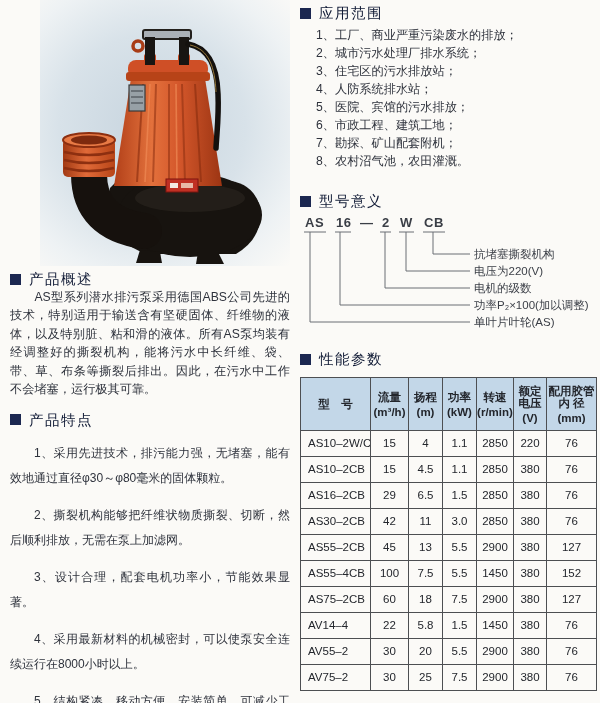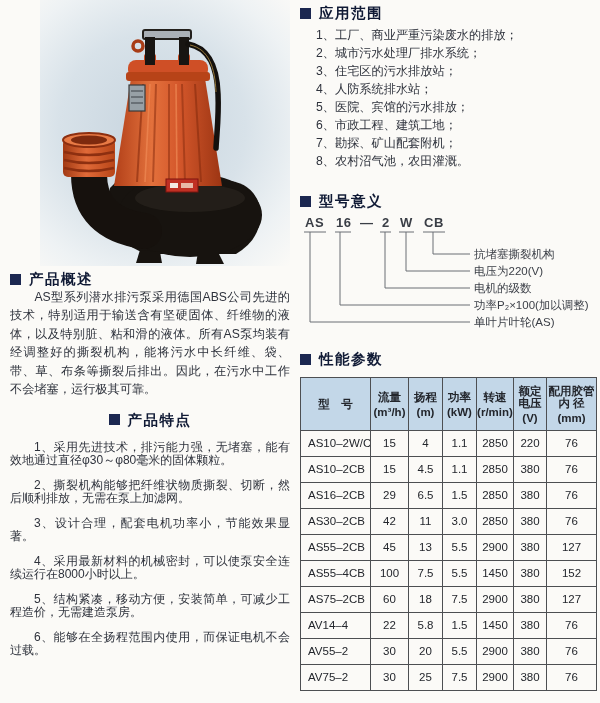--- a/index.html
+++ b/index.html
@@ -7,28 +7,28 @@
   .page{position:relative;width:600px;height:703px;background:#fbfaf7;overflow:hidden;color:#2b2f38;}
 
   
   .photo{position:absolute;left:40px;top:0;width:250px;height:266px;
     background:radial-gradient(ellipse at 45% 48%, #c7d4de 0%, #d8e2e9 48%, #eef2f4 78%, #fbfaf7 100%);}
   .photo svg{display:block;}
 
   
   .sec{display:flex;align-items:center;gap:8px;}
   .sec .sq{width:11px;height:11px;background:#1b2750;flex:0 0 auto;}
-  .sec .t{font-size:14.5px;font-weight:bold;color:#101a35;letter-spacing:1.5px;line-height:18px;}
+  .sec .t{font-size:14.5px;font-weight:normal;color:#101a35;letter-spacing:1.5px;line-height:18px;}
 
   .col-left{position:absolute;left:10px;top:270px;width:280px;}
   .col-right{position:absolute;left:300px;top:4px;width:298px;}
 
   .body-text{margin-top:0;font-size:12.2px;line-height:18.4px;text-align:justify;text-indent:2em;color:#2e323c;}
   .feat-list{margin-top:6px;}
-  .feat-list .list-item{font-size:12px;line-height:13px;text-align:justify;text-indent:2em;color:#2e323c;}
+  .feat-list .list-item{font-size:12px;line-height:25px;text-align:justify;text-indent:2em;color:#2e323c;}
 
   .app-list{margin-top:4px;padding-left:16px;}
   .app-list .list-item{font-size:12.2px;line-height:18px;color:#2e323c;}
 
   .model-sec{margin-top:22px;}
   .model-svg{margin-top:4px;overflow:visible;}
   .model-svg text{fill:#3a3e46;}
   .model-svg .tok{font-size:13px;font-weight:600;letter-spacing:.5px;}
   .model-svg .lbl{font-size:11.5px;}
   .model-svg path, .model-svg line{stroke:#6a6e74;stroke-width:1;fill:none;}
@@ -112,21 +112,21 @@
     </svg>
   </div>
 
   <div class="col-left">
     <div class="sec">
       <span class="sq"></span>
       <span class="t">产品概述</span>
     </div>
     <p class="body-text">AS型系列潜水排污泵采用德国ABS公司先进的技术，特别适用于输送含有坚硬固体、纤维物的液体，以及特别脏、粘和滑的液体。所有AS泵均装有经调整好的撕裂机构，能将污水中长纤维、袋、带、草、布条等撕裂后排出。因此，在污水中工作不会堵塞，运行极其可靠。</p>
 
-    <div class="sec" style="margin-top:11px;justify-content:center;">
+    <div class="sec" style="margin-top:11px;">
       <span class="sq"></span>
       <span class="t">产品特点</span>
     </div>
     <div class="feat-list">
         <p class="list-item">1、采用先进技术，排污能力强，无堵塞，能有效地通过直径φ30～φ80毫米的固体颗粒。</p>
         <p class="list-item">2、撕裂机构能够把纤维状物质撕裂、切断，然后顺利排放，无需在泵上加滤网。</p>
         <p class="list-item">3、设计合理，配套电机功率小，节能效果显著。</p>
         <p class="list-item">4、采用最新材料的机械密封，可以使泵安全连续运行在8000小时以上。</p>
         <p class="list-item">5、结构紧凑，移动方便，安装简单，可减少工程造价，无需建造泵房。</p>
         <p class="list-item">6、能够在全扬程范围内使用，而保证电机不会过载。</p>

